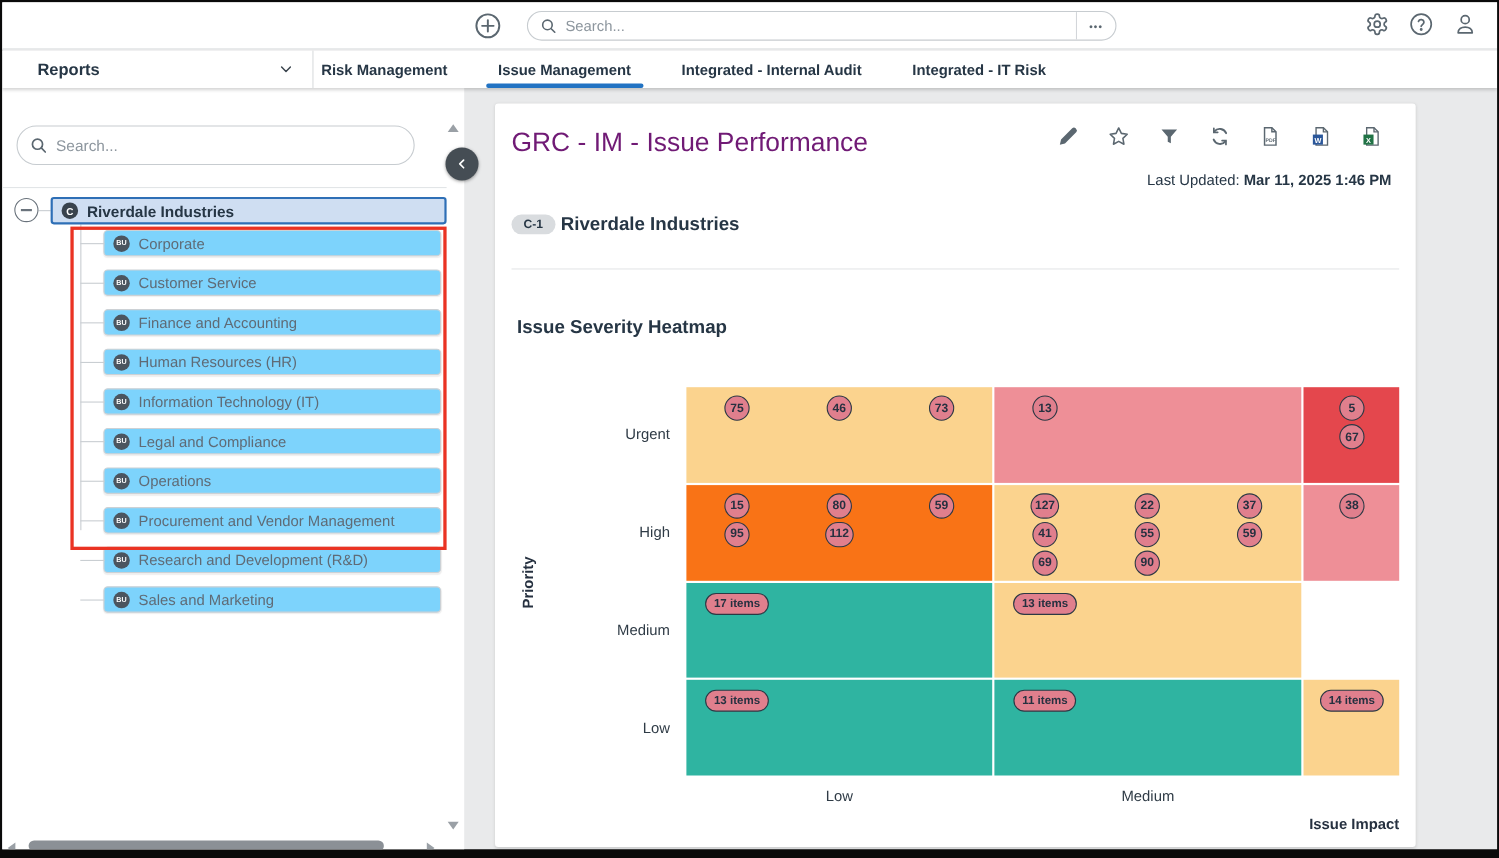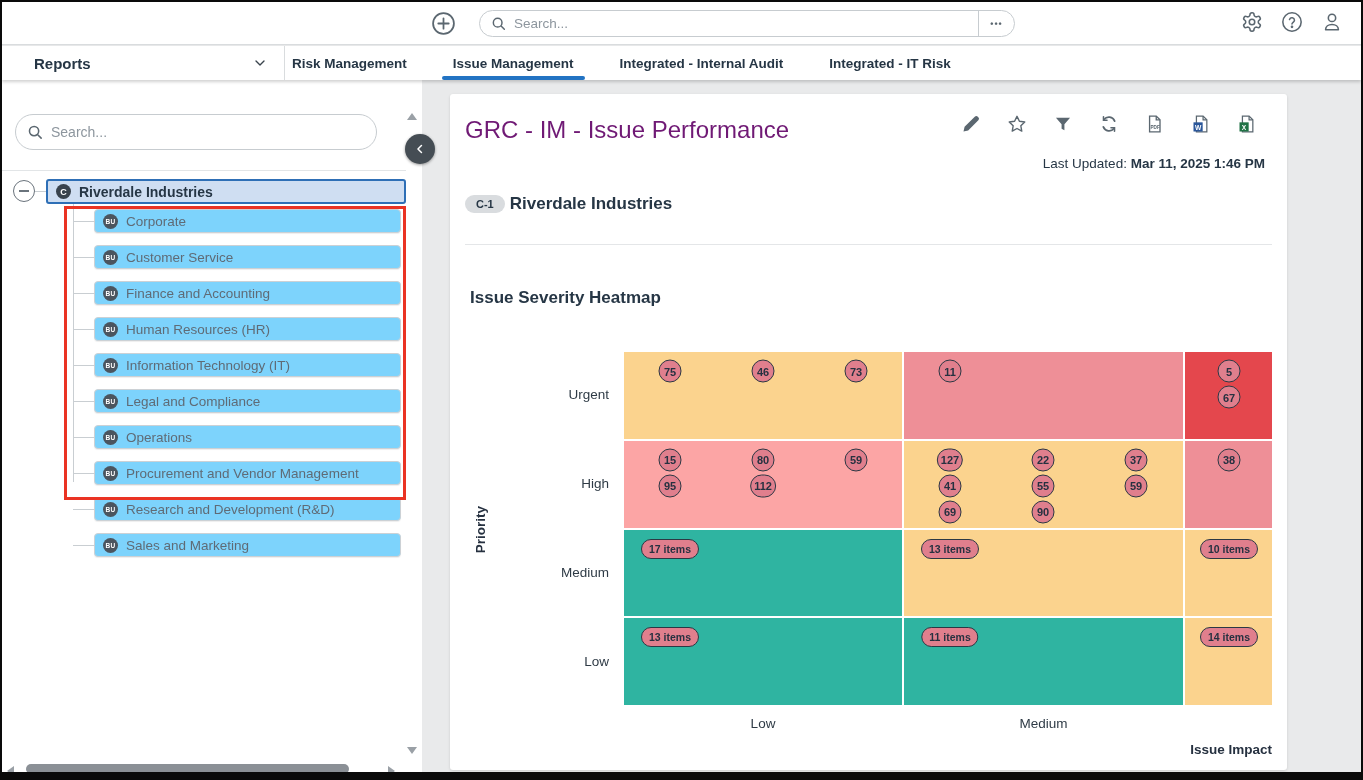--- a/index.html
+++ b/index.html
@@ -329,27 +329,27 @@
         <div class="hm-ylabel" style="top: 212.875px;">Medium</div>
         <div class="hm-ylabel" style="top: 301.625px;">Low</div>
       </div>
     <div class="hm-grid">
         <div class="hm-cell" style="left: 0px; top: 0px; width: 278px; height: 86.75px; background: rgb(251, 211, 142);">
           <div class="hm-bubble" style="left: 46px; top: 19px;">75</div>
           <div class="hm-bubble" style="left: 139px; top: 19px;">46</div>
           <div class="hm-bubble" style="left: 232px; top: 19px;">73</div>
         </div>
         <div class="hm-cell" style="left: 280px; top: 0px; width: 279px; height: 86.75px; background: rgb(238, 143, 151);">
-          <div class="hm-bubble" style="left: 46px; top: 19px;">11</div>
+          <div class="hm-bubble" style="left: 46px; top: 19px;">13</div>
         </div>
         <div class="hm-cell" style="left: 561px; top: 0px; width: 87px; height: 86.75px; background: rgb(228, 71, 77);">
           <div class="hm-bubble" style="left: 44px; top: 19px;">5</div>
           <div class="hm-bubble" style="left: 44px; top: 45px;">67</div>
         </div>
-        <div class="hm-cell" style="left: 0px; top: 88.75px; width: 278px; height: 86.75px; background: #fca5a5;">
+        <div class="hm-cell" style="left: 0px; top: 88.75px; width: 278px; height: 86.75px; background: #f97316;">
           <div class="hm-bubble" style="left: 46px; top: 19px;">15</div>
           <div class="hm-bubble" style="left: 139px; top: 19px;">80</div>
           <div class="hm-bubble" style="left: 232px; top: 19px;">59</div>
           <div class="hm-bubble" style="left: 46px; top: 45px;">95</div>
           <div class="hm-bubble" style="left: 139px; top: 45px;">112</div>
         </div>
         <div class="hm-cell" style="left: 280px; top: 88.75px; width: 279px; height: 86.75px; background: rgb(251, 211, 142);">
           <div class="hm-bubble" style="left: 46px; top: 19px;">127</div>
           <div class="hm-bubble" style="left: 139px; top: 19px;">22</div>
           <div class="hm-bubble" style="left: 232px; top: 19px;">37</div>
@@ -361,23 +361,20 @@
         </div>
         <div class="hm-cell" style="left: 561px; top: 88.75px; width: 87px; height: 86.75px; background: rgb(238, 143, 151);">
           <div class="hm-bubble" style="left: 44px; top: 19px;">38</div>
         </div>
         <div class="hm-cell" style="left: 0px; top: 177.5px; width: 278px; height: 86.75px; background: rgb(47, 180, 161);">
           <div class="hm-pill" style="left: 46px; top: 19px;">17 items</div>
         </div>
         <div class="hm-cell" style="left: 280px; top: 177.5px; width: 279px; height: 86.75px; background: rgb(251, 211, 142);">
           <div class="hm-pill" style="left: 46px; top: 19px;">13 items</div>
         </div>
-        <div class="hm-cell" style="left: 561px; top: 177.5px; width: 87px; height: 86.75px; background: rgb(251, 211, 142);">
-          <div class="hm-pill" style="left: 44px; top: 19px;">10 items</div>
-        </div>
         <div class="hm-cell" style="left: 0px; top: 266.25px; width: 278px; height: 86.75px; background: rgb(47, 180, 161);">
           <div class="hm-pill" style="left: 46px; top: 19px;">13 items</div>
         </div>
         <div class="hm-cell" style="left: 280px; top: 266.25px; width: 279px; height: 86.75px; background: rgb(47, 180, 161);">
           <div class="hm-pill" style="left: 46px; top: 19px;">11 items</div>
         </div>
         <div class="hm-cell" style="left: 561px; top: 266.25px; width: 87px; height: 86.75px; background: rgb(251, 211, 142);">
           <div class="hm-pill" style="left: 44px; top: 19px;">14 items</div>
         </div>
       </div>

